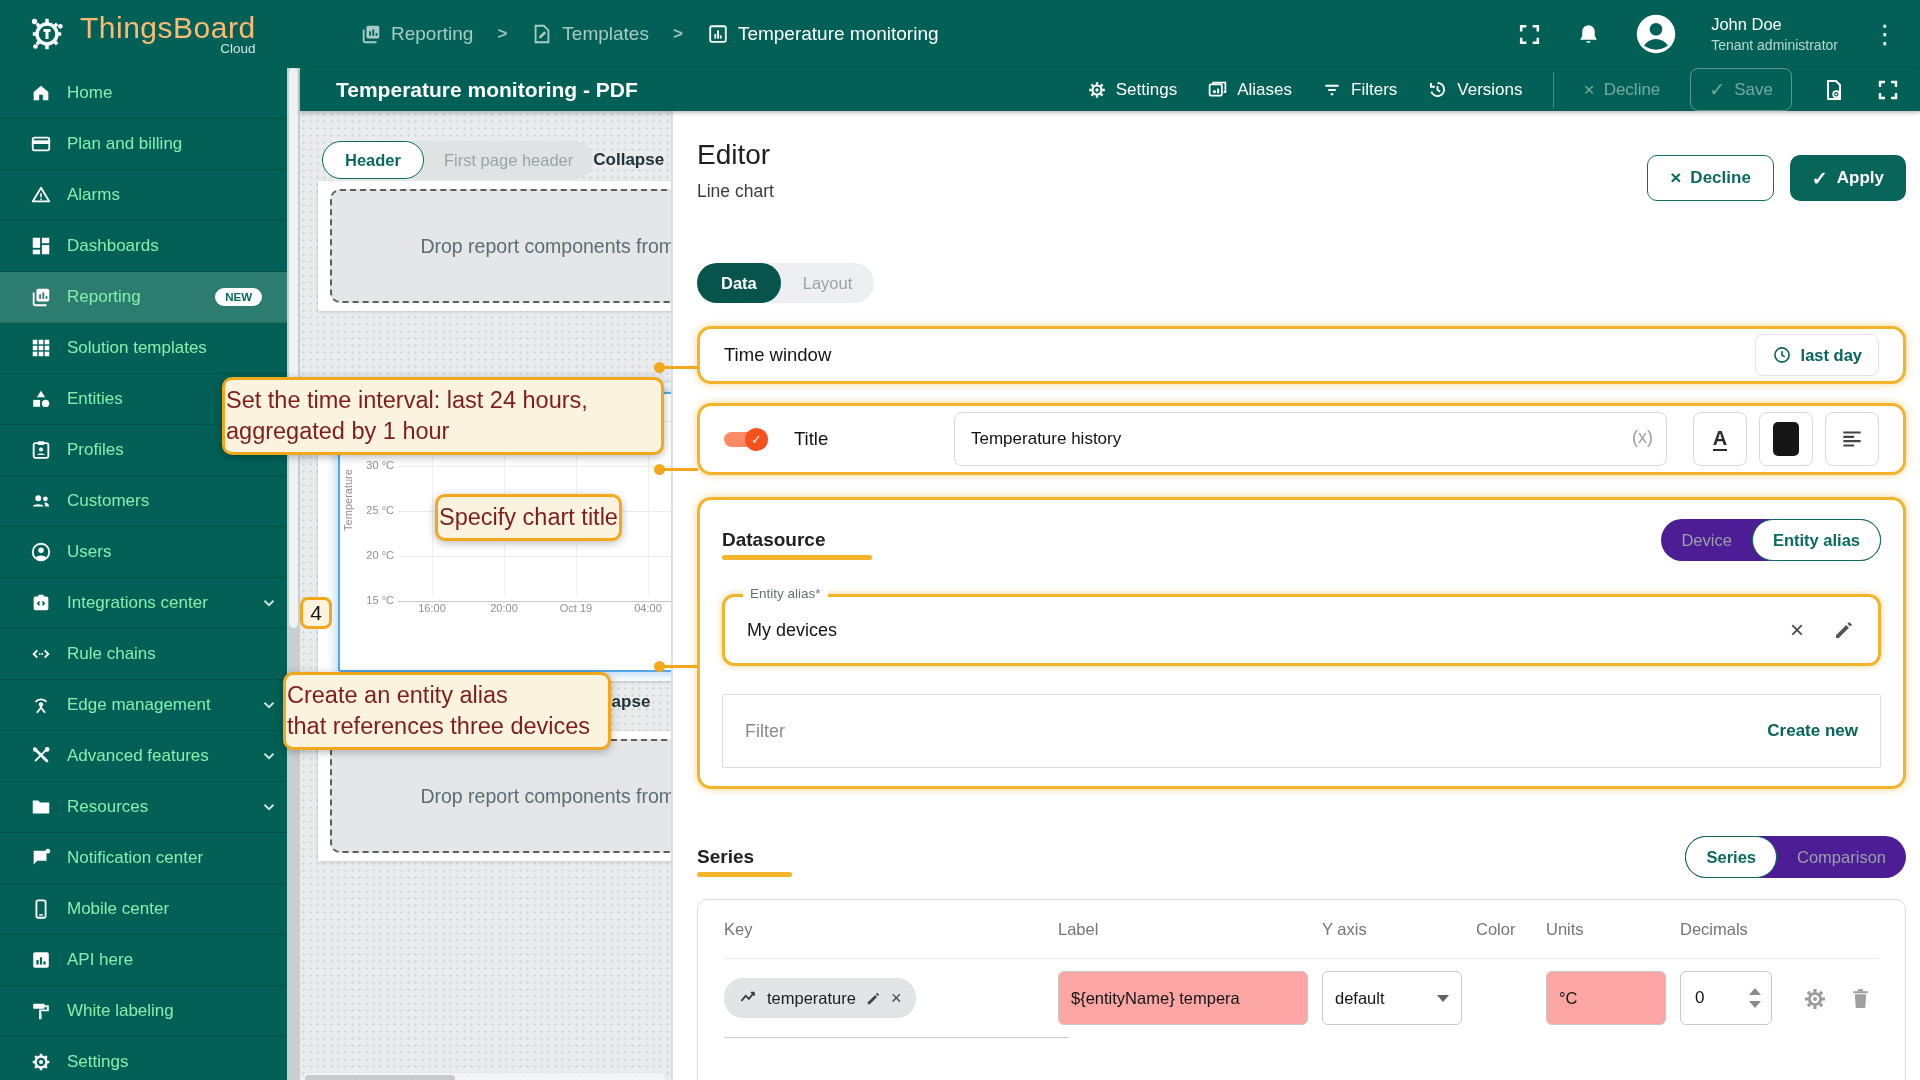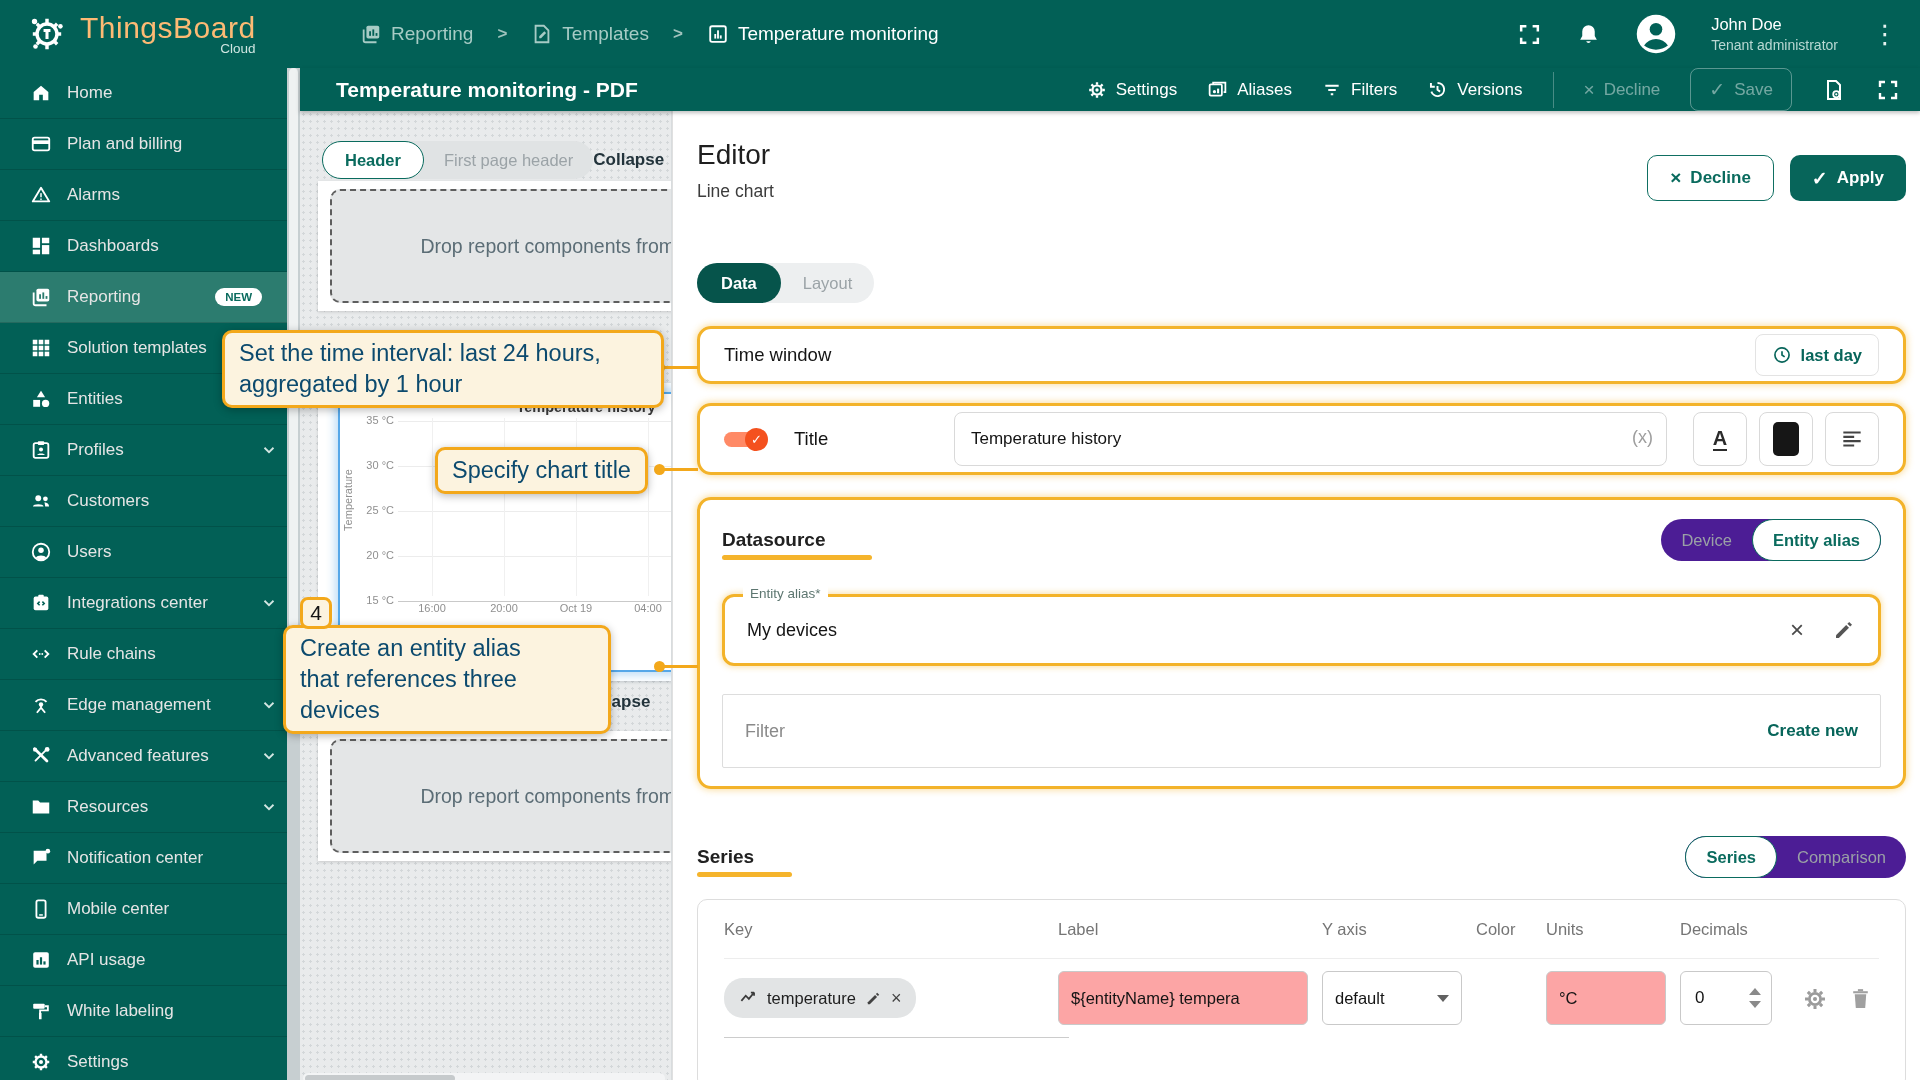--- a/index.html
+++ b/index.html
@@ -22,21 +22,21 @@
   .user-name { color:#fff; font-size:16.5px; }
   .user-role { color:#b9d8d3; font-size:14px; }
   .kebab { color:#e6f2f0; font-size:26px; line-height:20px; }
 
   
   .main { display:flex; height:1012px; }
   .sidebar { position:relative; width:300px; background:#026056; flex:0 0 300px; overflow:hidden; }
   .nav-item { height:51px; display:flex; align-items:center; padding-left:30px; padding-right:14px;
     border-bottom:1px solid rgba(0,0,0,.14); cursor:pointer; }
   .nav-item.active { background:#2c7c6f; }
-  .nav-label { color:#e5e5e5; font-size:17px; font-weight:500; margin-left:15px; white-space:nowrap; }
+  .nav-label { color:#86efac; font-size:17px; font-weight:500; margin-left:15px; white-space:nowrap; }
   .nav-badge { margin-left:auto; background:#fff; color:#0a6b5e; font-size:11.5px; font-weight:700;
     padding:3px 10px; border-radius:10px; margin-right:24px; }
   .nav-chev { margin-left:auto; color:#d3e6e2; margin-right:8px; }
   .nico { width:22px; height:22px; flex:0 0 22px; }
   .side-scroll { position:absolute; top:0; right:0; width:13px; height:100%; background:#c7cfd1; }
   .side-thumb { position:absolute; top:0; left:2px; width:9px; height:560px; background:#eff2f2; border-radius:5px; }
 
   .content { flex:1; display:flex; flex-direction:column; }
   
   .toolbar { height:68px; background:#026056; display:flex; align-items:center; padding:0 20px 0 36px;
@@ -79,21 +79,21 @@
     font-weight:700; color:#3a3a3a; }
   .w-ylab { position:absolute; left:-32px; top:100px; width:80px; text-align:center; font-size:11px;
     color:#909090; transform:rotate(-90deg); }
   .ytick { position:absolute; left:6px; width:48px; text-align:right; font-size:11px; color:#8f8f8f; }
   .gl-h { position:absolute; left:58px; right:4px; height:1px; background:#ececec; }
   .gl-v { position:absolute; top:24px; height:178px; width:1px; background:#f0f0f0; }
   .xtick { position:absolute; top:208px; width:60px; margin-left:-30px; text-align:center; font-size:11px; color:#8f8f8f; }
 
   
   .tip { position:absolute; z-index:50; background:#fcf3df; border:3px solid #f3a81b; border-radius:10px;
-    padding:5px 14px; font-size:23.5px; color:#0c4a6e; line-height:1.32; box-shadow:0 2px 8px rgba(0,0,0,.28); }
+    padding:5px 1px; font-size:23.5px; color:#7f1d1d; line-height:1.32; box-shadow:0 2px 8px rgba(0,0,0,.28);margin-top:47px; }
   .conn { position:absolute; z-index:49; height:3px; background:#f3a81b; }
   .conn::before { content:""; position:absolute; left:-6px; top:-4px; width:11px; height:11px;
     border-radius:50%; background:#f3a81b; }
   .step-badge { position:absolute; z-index:51; background:#fcf3df; border:3px solid #f3a81b; border-radius:8px;
     width:32px; height:32px; display:flex; align-items:center; justify-content:center;
     font-size:21px; font-weight:500; color:#141414; }
 
   
   .editor { flex:1; background:#fff; border-left:1px solid #e0e0e0; padding:28px 14px 0 24px; overflow:hidden; }
   .ed-head { display:flex; align-items:flex-start; height:70px; }
@@ -439,21 +439,21 @@
           </svg>
         <span class="nav-label">Mobile center</span>
         </div>
       <div class="nav-item">
         <svg class="nico" viewBox="0 0 24 24">
             <rect x="3.5" y="3.5" width="17" height="17" rx="2" fill="#fff"></rect>
             <rect x="7" y="12" width="2.4" height="5" fill="#026056"></rect>
             <rect x="10.8" y="9" width="2.4" height="8" fill="#026056"></rect>
             <rect x="14.6" y="13.5" width="2.4" height="3.5" fill="#026056"></rect>
           </svg>
-        <span class="nav-label">API usage</span>
+        <span class="nav-label">API here</span>
         </div>
       <div class="nav-item">
         <svg class="nico" viewBox="0 0 24 24">
             <rect x="3.5" y="4" width="12.5" height="5.5" rx="1" fill="#fff"></rect>
             <path d="M16 6.8h3.5v4.5H11v3" stroke="#fff" stroke-width="2" fill="none"></path>
             <rect x="9.8" y="14" width="2.8" height="7" fill="#fff"></rect>
           </svg>
         <span class="nav-label">White labeling</span>
         </div>
       <div class="nav-item">

